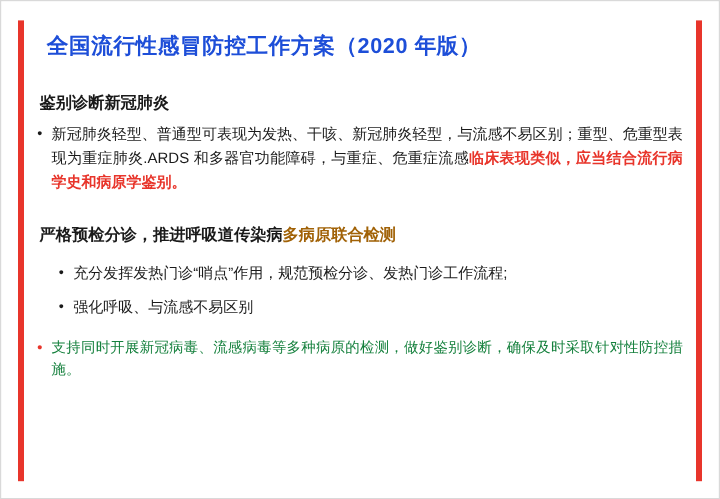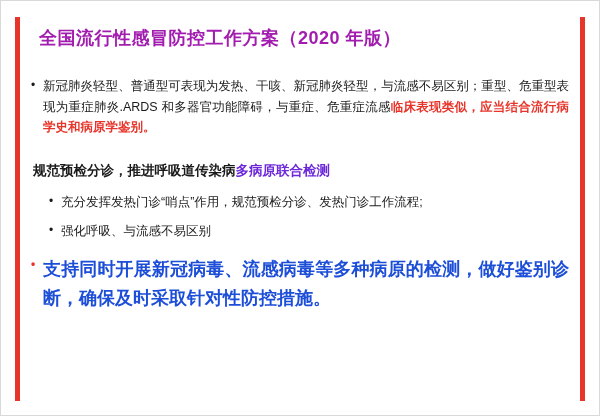--- a/index.html
+++ b/index.html
@@ -45,37 +45,37 @@
     top: 16px;
   }
   .title-wrap {
     margin-top: 10px;
     margin-bottom: 14px;
     padding-left: 8px;
   }
   .title {
     font-size: 18px;
     font-weight: bold;
-    color: #a21caf;
+    color: #1d4ed8;
     letter-spacing: 0.5px;
     line-height: 1.3;
   }
   .section {
     margin-top: 6px;
   }
   .heading {
     font-size: 13.5px;
     font-weight: bold;
     color: #1a1a1a;
     line-height: 1.5;
     margin-bottom: 5px;
     padding-left: 2px;
   }
   .heading .hl {
-    color: #6d28d9;
+    color: #a16207;
   }
   .bullet-row {
     display: flex;
     align-items: flex-start;
     margin-bottom: 2px;
   }
   .bullet-row.indent {
     padding-left: 18px;
   }
   .dot {
@@ -95,23 +95,23 @@
     font-size: 12.5px;
     line-height: 1.62;
     color: #1a1a1a;
     text-align: justify;
   }
   .para .hl {
     color: #e8352b;
     font-weight: bold;
   }
   .para.redbold {
-    color: #1d4ed8;
-    font-weight: bold;
-    font-size: 18px;
+    color: #15803d;
+    font-weight: normal;
+    font-size: 12px;
     line-height: 1.6;
   }
   .spacer-sm { height: 6px; }
   .spacer-md { height: 12px; }
   .spacer-lg { height: 16px; }
 </style>
 </head>
 <body>
 
 <div class="slide">
@@ -121,34 +121,37 @@
 
   <div class="content">
 
     <div class="title-wrap">
       <div class="title">全国流行性感冒防控工作方案（2020 年版）</div>
     </div>
 
     <div class="spacer-sm"></div>
 
     <div class="section">
+      <div class="heading">
+        <span>鉴别诊断新冠肺炎</span>
+      </div>
 
       <div class="bullet-row">
         <span class="dot">•</span>
         <div class="para">
           <span>新冠肺炎轻型、普通型可表现为发热、干咳、新冠肺炎轻型，与流感不易区别；重型、危重型表现为重症肺炎.ARDS 和多器官功能障碍，与重症、危重症流感</span><span class="hl">临床表现类似，应当结合流行病学史和病原学鉴别。</span>
         </div>
       </div>
     </div>
 
     <div class="spacer-lg"></div>
 
     <div class="section">
       <div class="heading">
-        <span>规范预检分诊，推进呼吸道传染病</span><span class="hl">多病原联合检测</span>
+        <span>严格预检分诊，推进呼吸道传染病</span><span class="hl">多病原联合检测</span>
       </div>
 
       <div class="spacer-sm"></div>
 
       <div class="bullet-row indent">
         <span class="dot">•</span>
         <div class="para">充分发挥发热门诊“哨点”作用，规范预检分诊、发热门诊工作流程;</div>
       </div>
 
       <div class="spacer-sm"></div>

